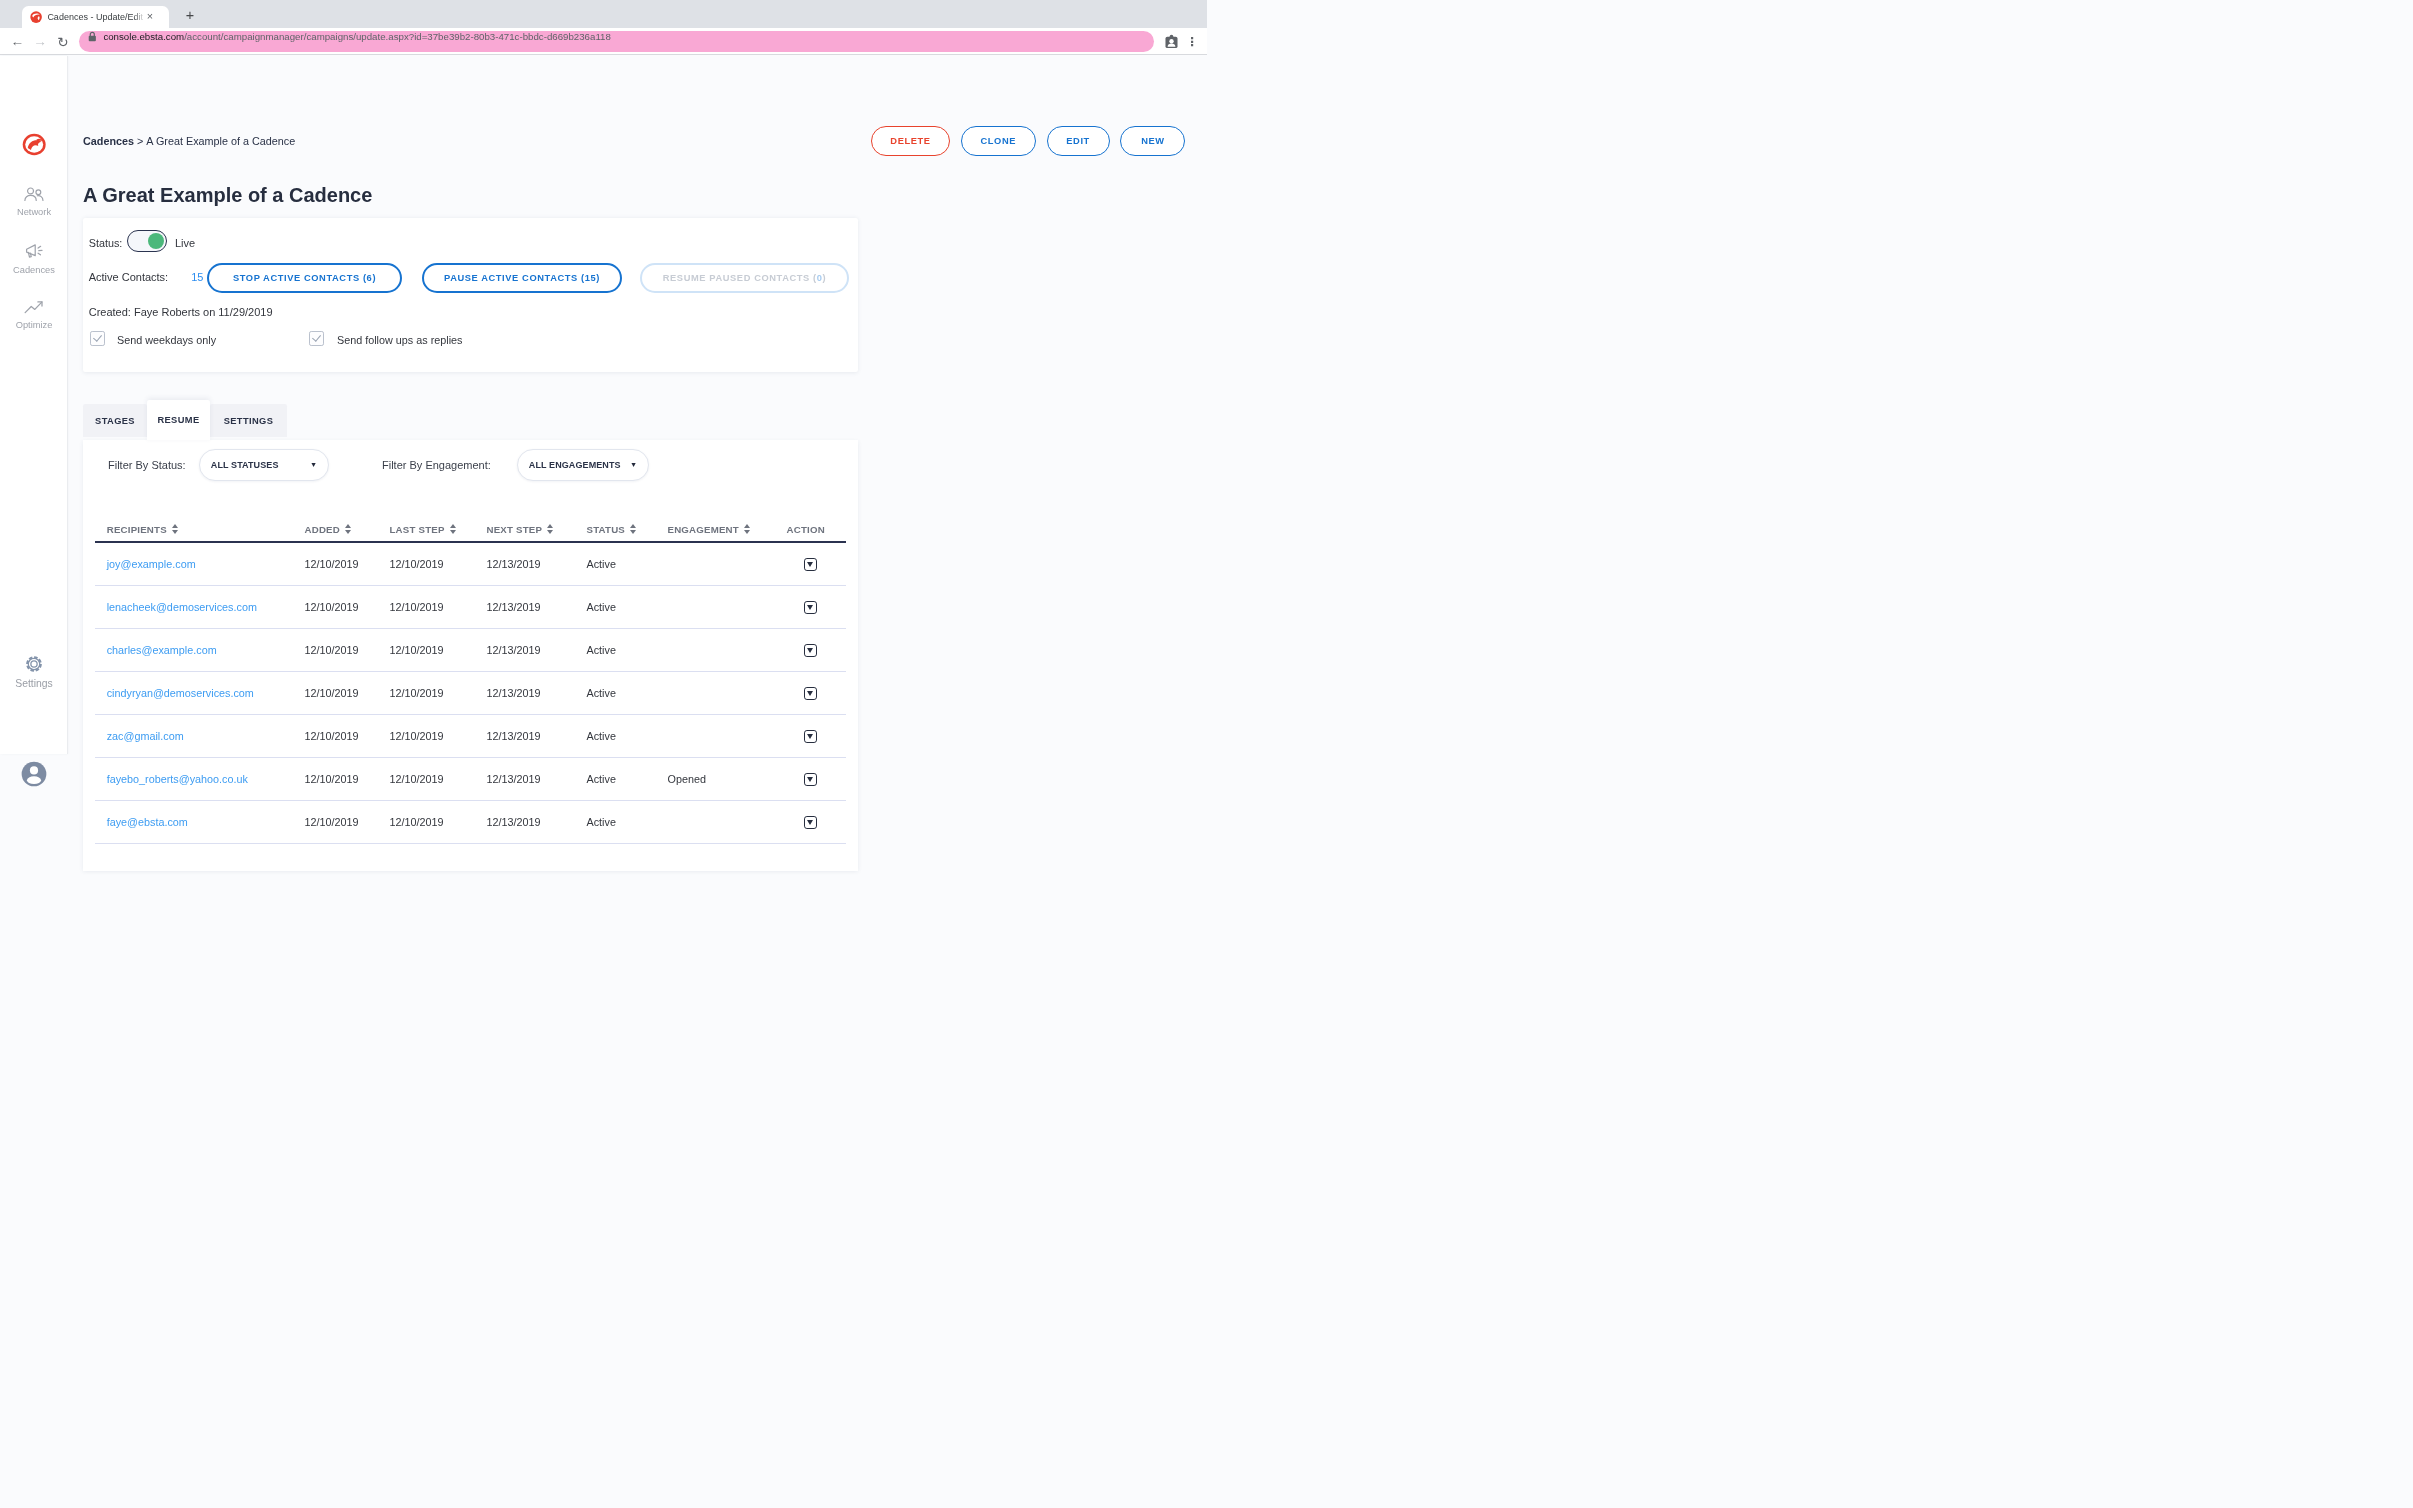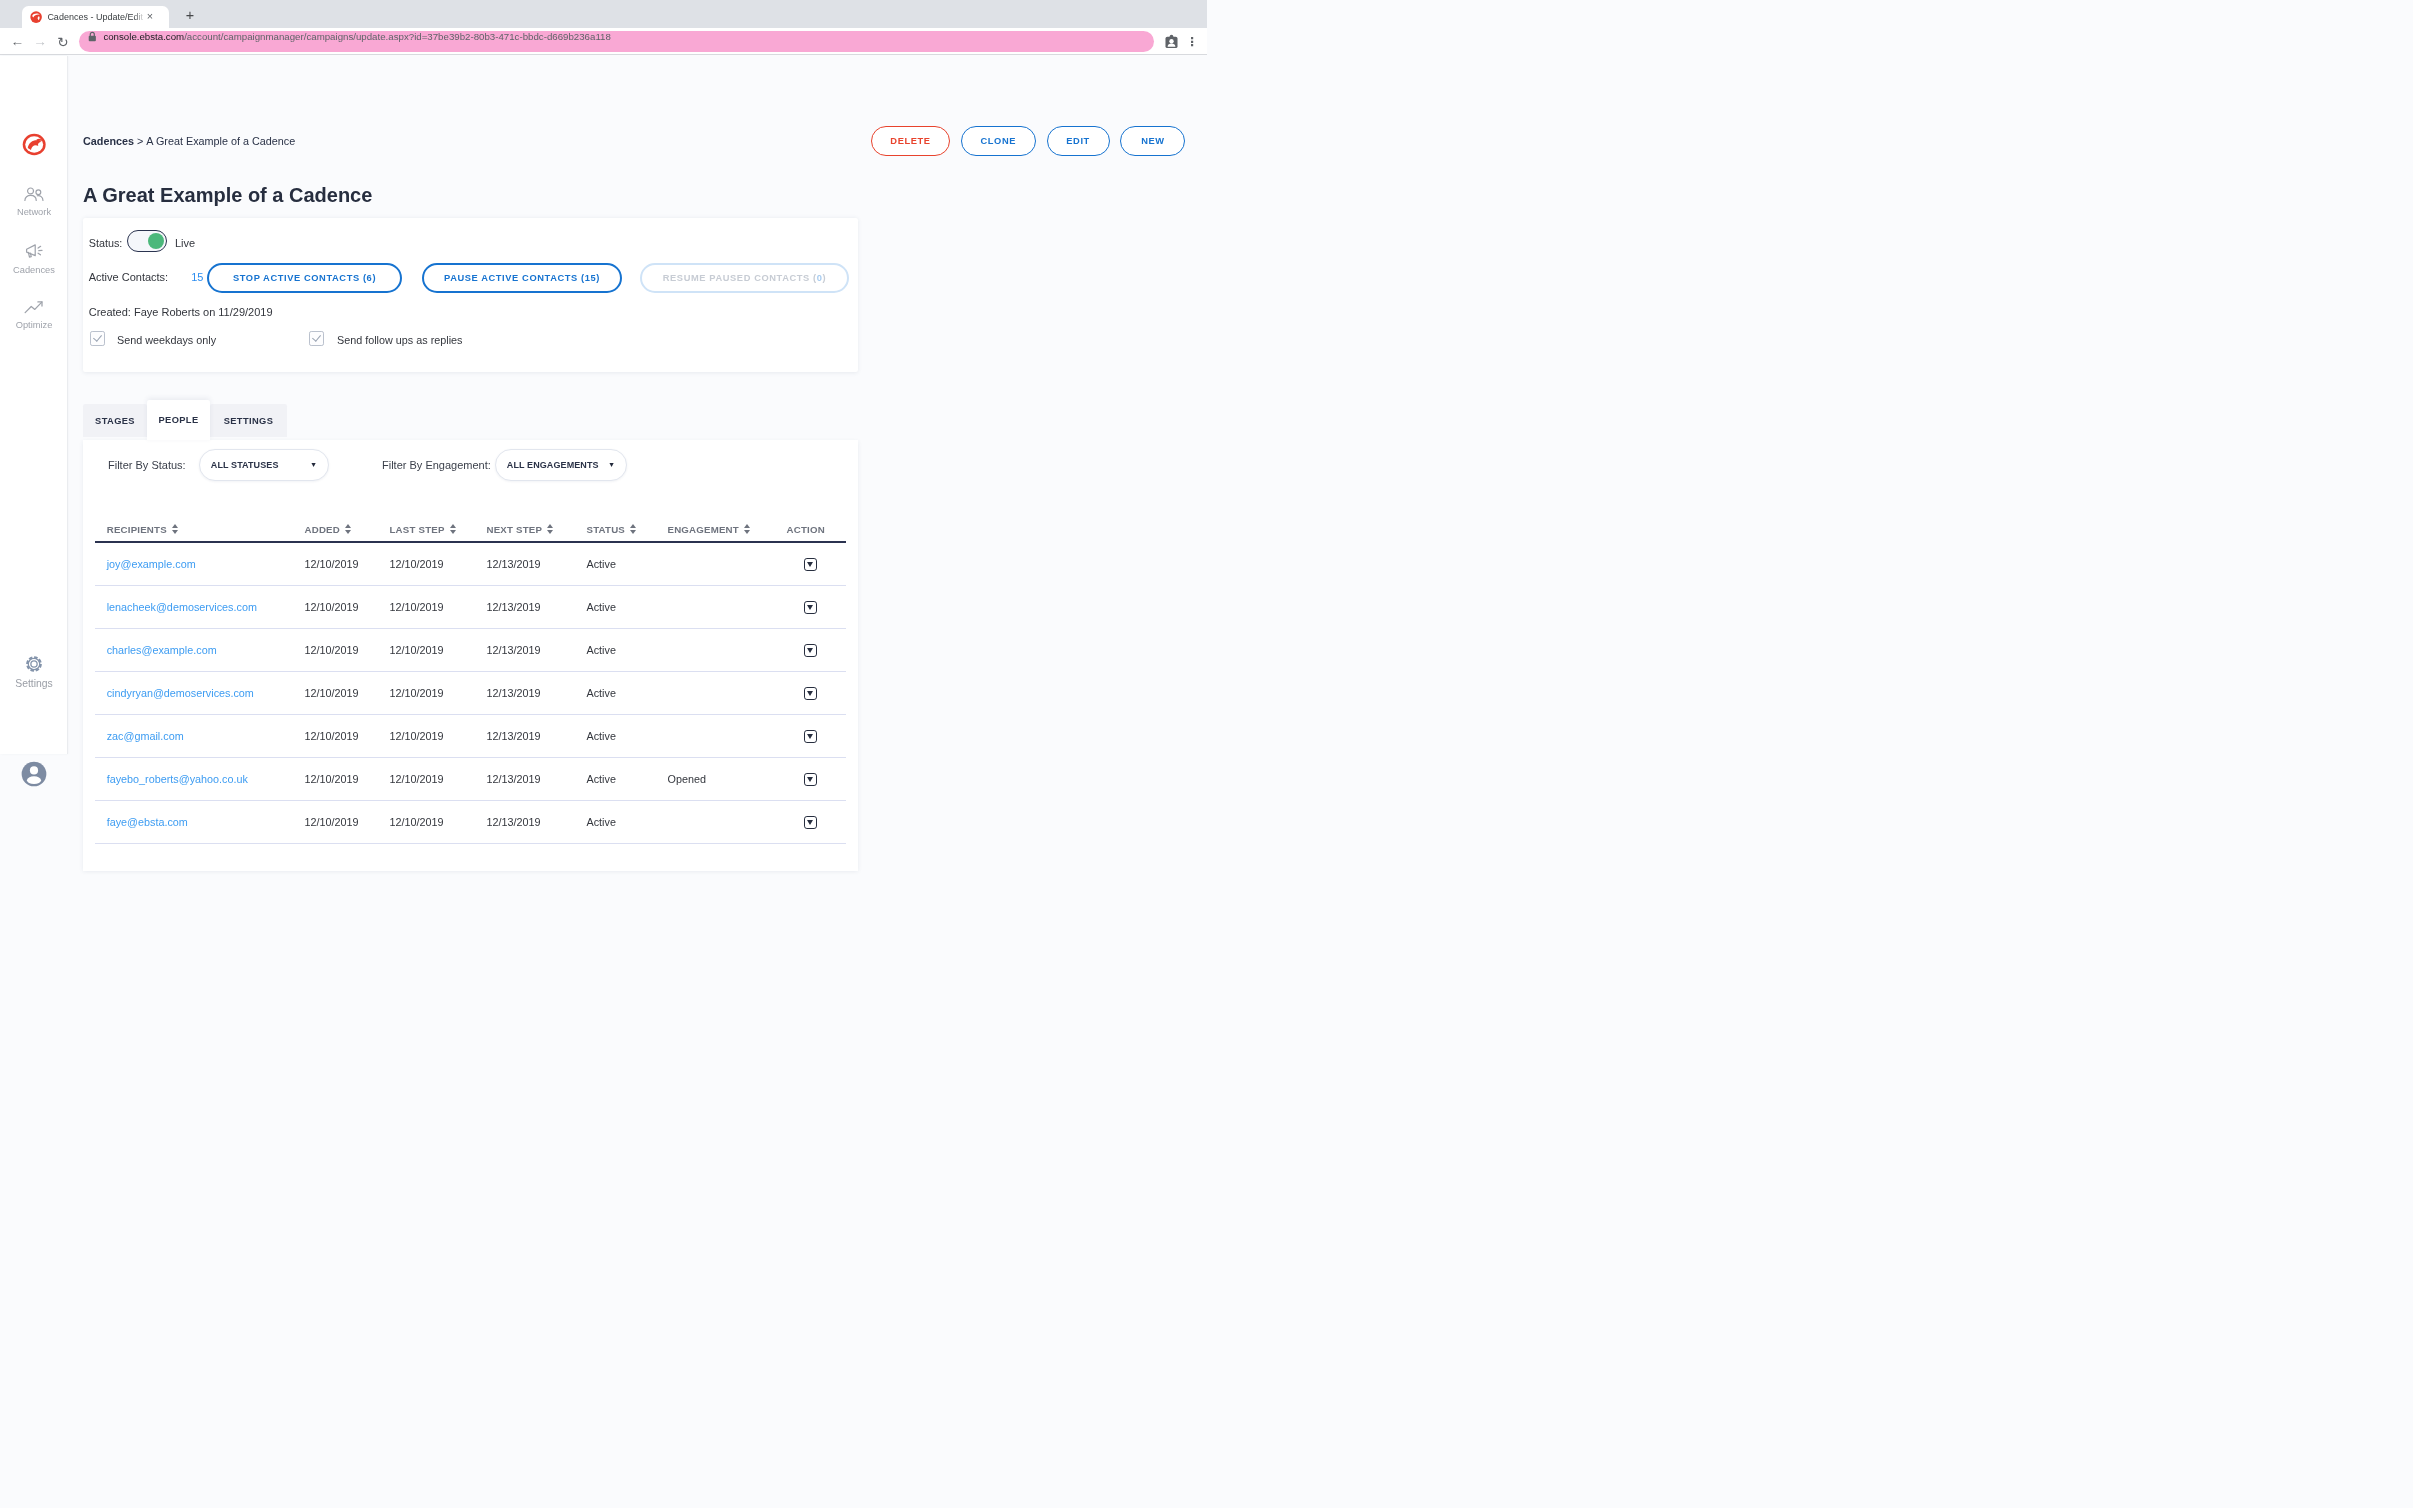--- a/index.html
+++ b/index.html
@@ -223,31 +223,31 @@
 
     <span class="lbl abs" style="left:5.7px;top:88px;font-size:11px">Created: Faye Roberts on 11/29/2019</span>
 
     <div class="checkbox" style="left:7.2px;top:113px"></div>
     <span class="lbl abs" style="left:34px;top:116px">Send weekdays only</span>
     <div class="checkbox" style="left:226px;top:113px"></div>
     <span class="lbl abs" style="left:254px;top:116px">Send follow ups as replies</span>
   </div>
 
   <div class="ptab t-stages">STAGES</div>
-  <div class="ptab t-people active">PEOPLE</div>
+  <div class="ptab t-people active">RESUME</div>
   <div class="ptab t-settings">SETTINGS</div>
 
   <div class="panel">
     <span class="flabel" style="left:25px">Filter By Status:</span>
     <div class="dropdown" style="left:116px;width:130px">
       <span class="dd-text">ALL STATUSES</span>
       <span class="dd-caret">▼</span>
     </div>
     <span class="flabel" style="left:299px">Filter By Engagement:</span>
-    <div class="dropdown" style="left:412px;width:132px">
+    <div class="dropdown" style="left:434px;width:132px">
       <span class="dd-text">ALL ENGAGEMENTS</span>
       <span class="dd-caret">▼</span>
     </div>
 
     <div class="table">
       <div class="thead">
           <div class="th">
     <span>RECIPIENTS</span>
     <span class="sort-icon">
               <i class="up"></i>

